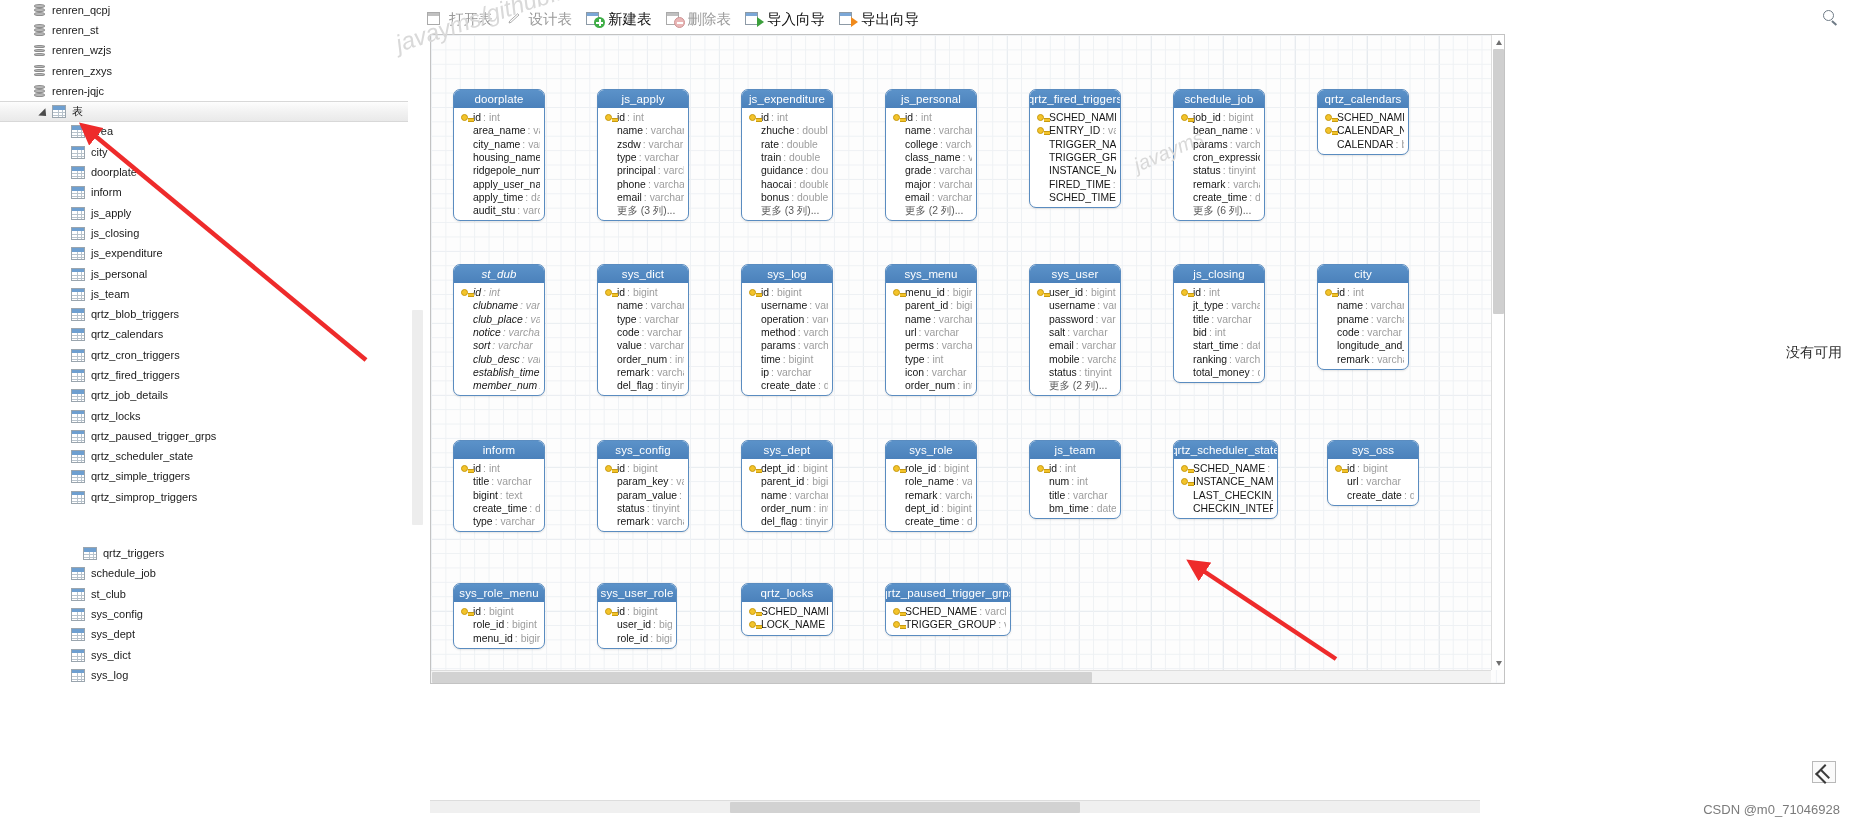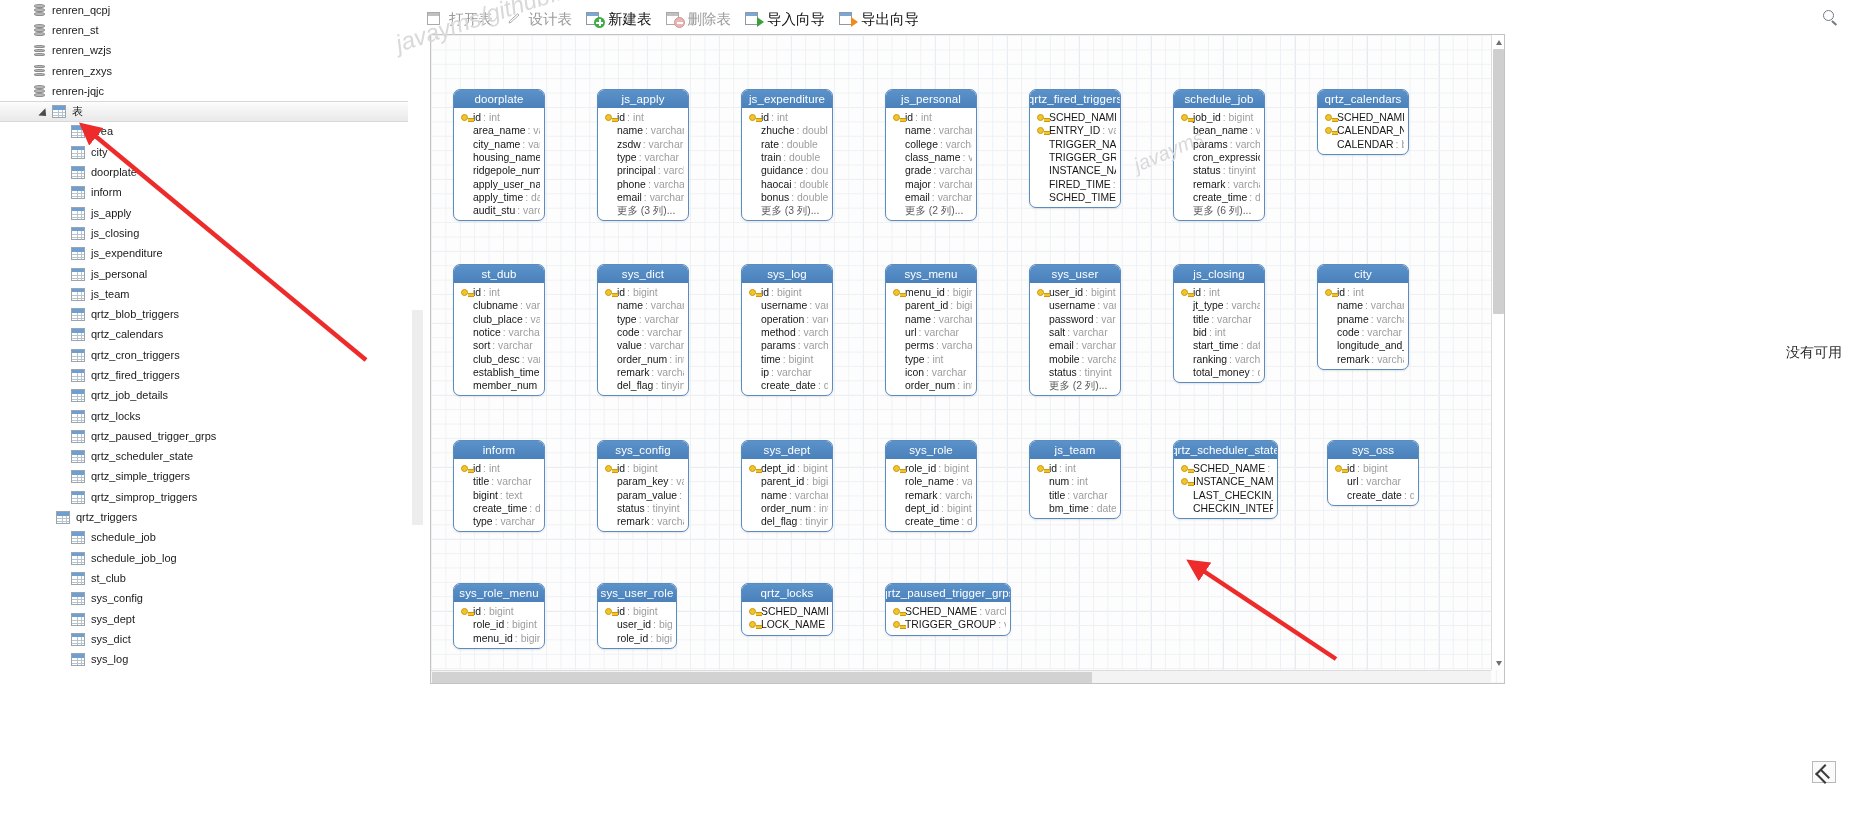--- a/index.html
+++ b/index.html
@@ -561,49 +561,39 @@
         <div class="tree-row" style="padding-left: 57px;">
           <span class="twisty"></span>
           <span class="ic ic-tbl">
             <span class="gl h1"></span>
             <span class="gl h2"></span>
             <span class="gl v1"></span>
             <span class="gl v2"></span>
           </span>
           <span class="lbl">qrtz_simprop_triggers</span>
         </div>
-        <div class="tree-row" style="padding-left: 42px;">
+        <div class="tree-row" style="padding-left: 69px; margin-top: 36px;">
           <span class="twisty"></span>
           <span class="ic ic-tbl">
             <span class="gl h1"></span>
             <span class="gl h2"></span>
             <span class="gl v1"></span>
             <span class="gl v2"></span>
           </span>
           <span class="lbl">qrtz_triggers</span>
         </div>
         <div class="tree-row" style="padding-left: 57px;">
           <span class="twisty"></span>
           <span class="ic ic-tbl">
             <span class="gl h1"></span>
             <span class="gl h2"></span>
             <span class="gl v1"></span>
             <span class="gl v2"></span>
           </span>
           <span class="lbl">schedule_job</span>
-        </div>
-        <div class="tree-row" style="padding-left: 57px;">
-          <span class="twisty"></span>
-          <span class="ic ic-tbl">
-            <span class="gl h1"></span>
-            <span class="gl h2"></span>
-            <span class="gl v1"></span>
-            <span class="gl v2"></span>
-          </span>
-          <span class="lbl">schedule_job_log</span>
         </div>
         <div class="tree-row" style="padding-left: 57px;">
           <span class="twisty"></span>
           <span class="ic ic-tbl">
             <span class="gl h1"></span>
             <span class="gl h2"></span>
             <span class="gl v1"></span>
             <span class="gl v2"></span>
           </span>
           <span class="lbl">st_club</span>
@@ -984,21 +974,21 @@
                   </span>
                   <span class="fname">CALENDAR_NAME</span>
                 </div>
                 <div class="fld">
                   <span class="keyslot"></span>
                   <span class="fname">CALENDAR</span>
                   <span class="ftype">: <span>blob</span></span>
                 </div>
               </div>
             </div>
-            <div class="erbox" style="left: 22px; top: 229px; width: 92px;">
+            <div class="erbox" style="left: 22px; top: 229px; width: 92px; font-style: italic;">
               <div class="hdr">st_dub</div>
               <div class="body">
                 <div class="fld">
                   <span class="keyslot">
                     <span class="key"></span>
                   </span>
                   <span class="fname">id</span>
                   <span class="ftype">: <span>int</span></span>
                 </div>
                 <div class="fld">
@@ -1601,20 +1591,26 @@
       <div id="right-msg">没有可用</div>
     </div>
 
     <div id="grip"></div>
   </div>
 
   <div class="sbar-v" style="left:411px; top:310px; height:215px; border:none;">
     <div class="thumb" style="top:0; height:215px; background:#ededed;"></div>
   </div>
 
+  <div id="bottombar">
+    <div class="sbar-h" style="left:430px; width:1050px; bottom:8px; background:#f0f0f0;">
+      <div class="thumb" style="left:300px; width:350px;"></div>
+    </div>
+    <div id="watermark-cs">CSDN @m0_71046928</div>
+  </div>
 
   <div class="wm" style="left:392px; top:2px; font-size:24px;">javayms/github.io</div>
   <div class="wm" style="left:1132px; top:140px; font-size:20px; transform:rotate(-24deg);">javayms</div>
 
   <svg class="annot" viewBox="0 0 1850 821">
     <defs>
       <marker id="arrowhead" markerWidth="5" markerHeight="5" refX="2.4" refY="2.5" orient="auto">
         <polygon points="0,0 5,2.5 0,5" fill="#ee2b2b"></polygon>
       </marker>
     </defs>

